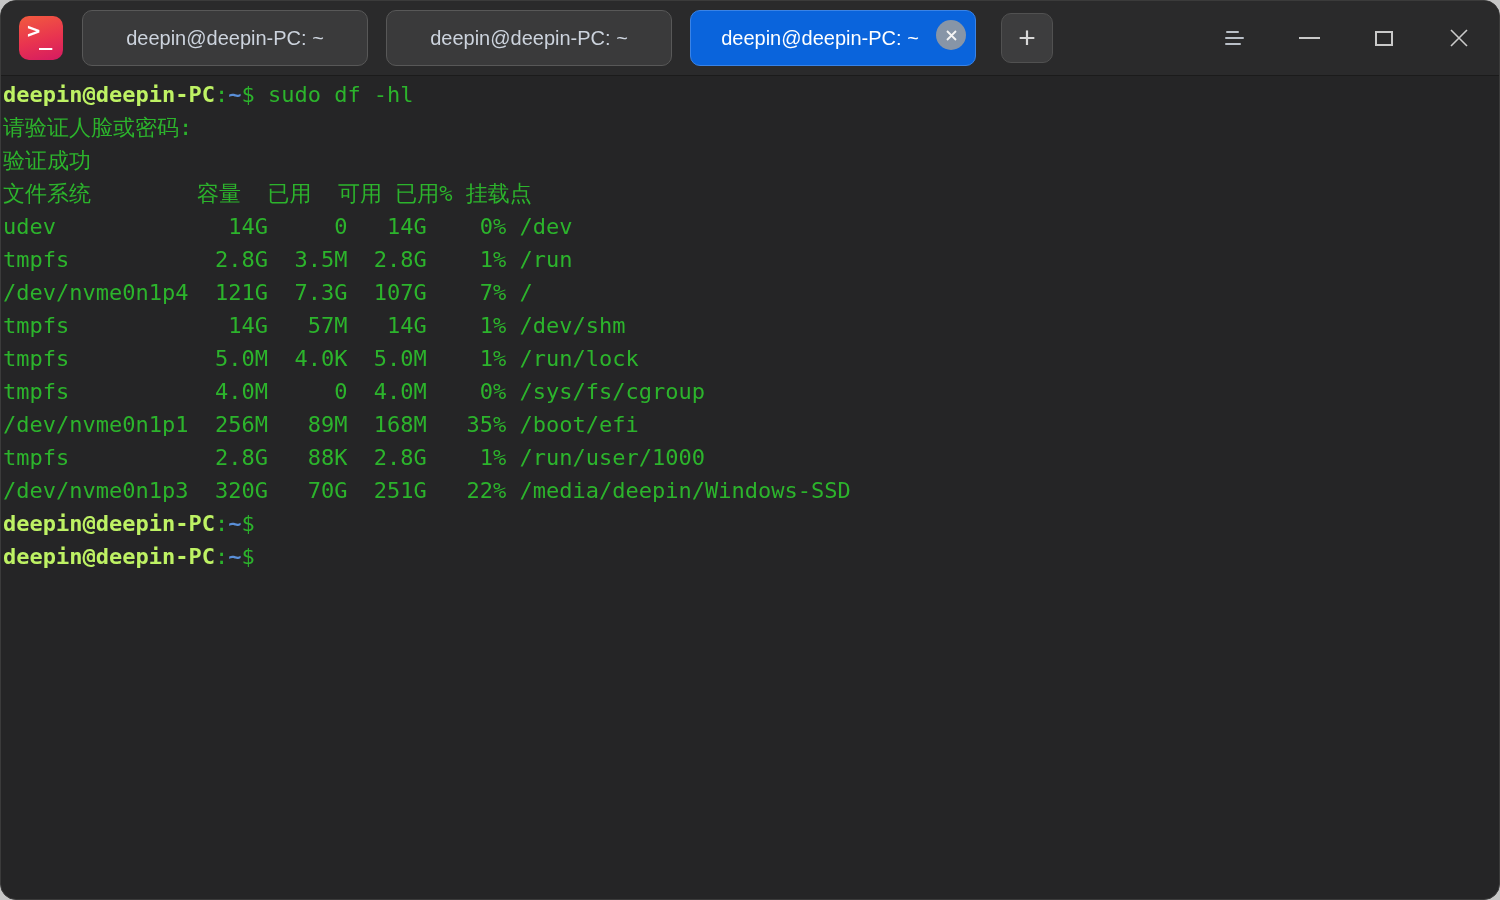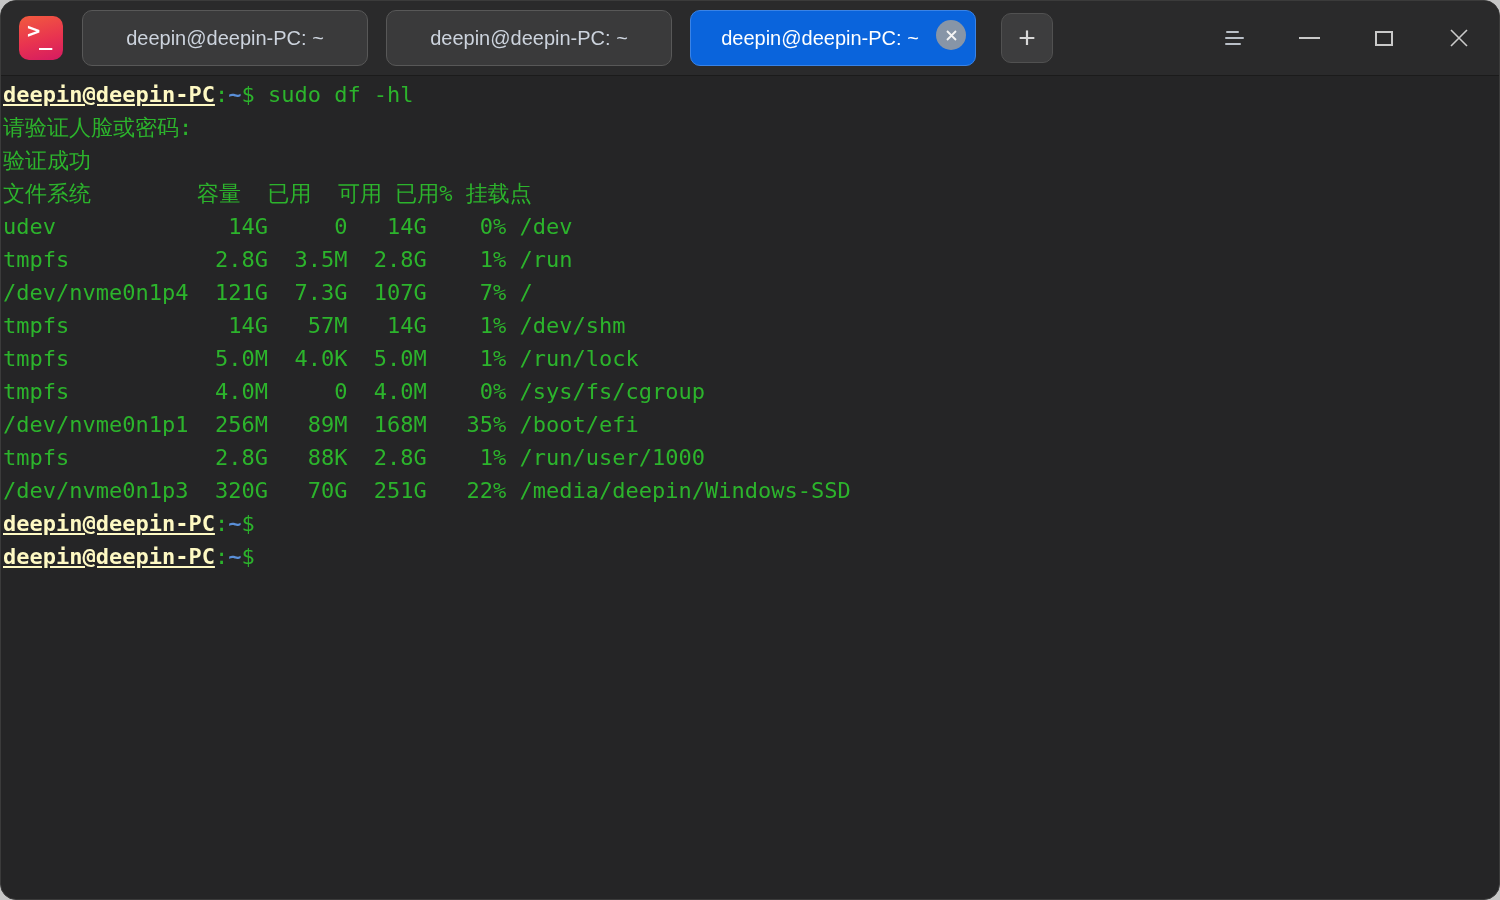--- a/index.html
+++ b/index.html
@@ -35,21 +35,21 @@
   .menu-lines i:nth-child(1){ width:13px; margin-left:1px; }
   .menu-lines i:nth-child(2){ width:19px; }
   .menu-lines i:nth-child(3){ width:16px; }
   .min-glyph { width:21px; height:2px; background:#c9c9c9; }
   .max-glyph { width:18px; height:15px; border:2px solid #c9c9c9; }
 
   
   .term { padding:2px 0 0 2px; font-family:"DejaVu Sans Mono", monospace; font-size:22px; line-height:33px; white-space:pre; }
   .term-line { height:33px; }
   .seg-fg     { color:#2cb42c; }
-  .seg-prompt { color:#fef9c3; font-weight:bold;text-decoration:underline; }
+  .seg-prompt { color:#bef264; font-weight:bold; }
   .seg-path   { color:#5a8fd8; font-weight:bold; }
 </style>
 </head>
 <body>
 
 <div class="window">
 
   <div class="titlebar">
 
     <div class="app-icon">

